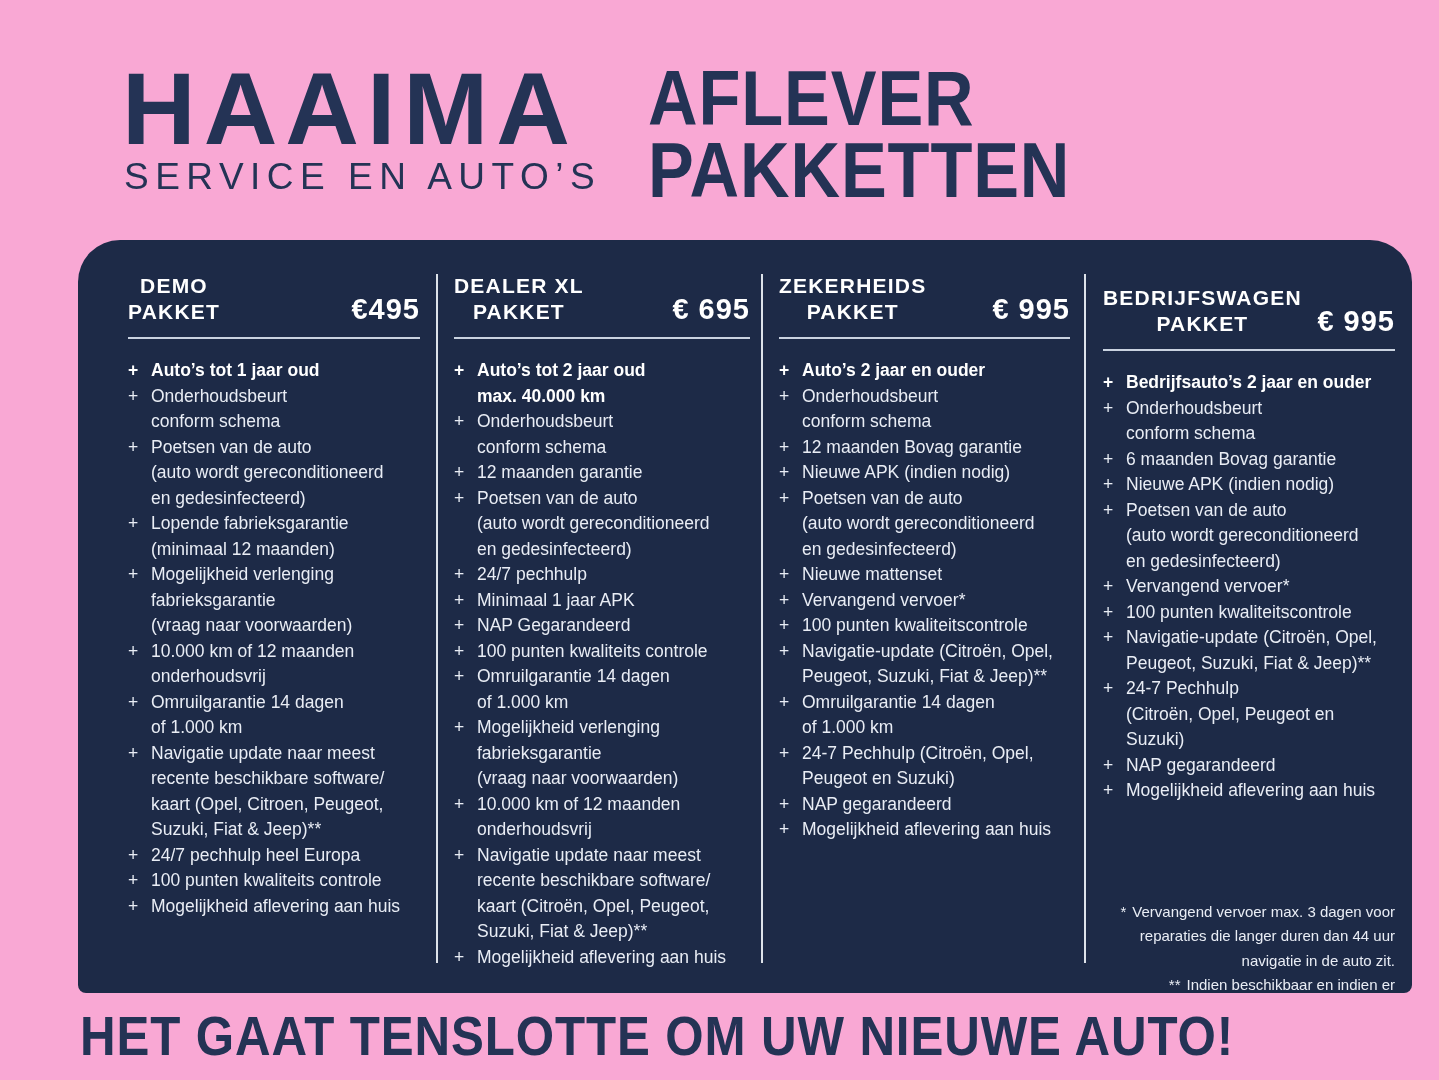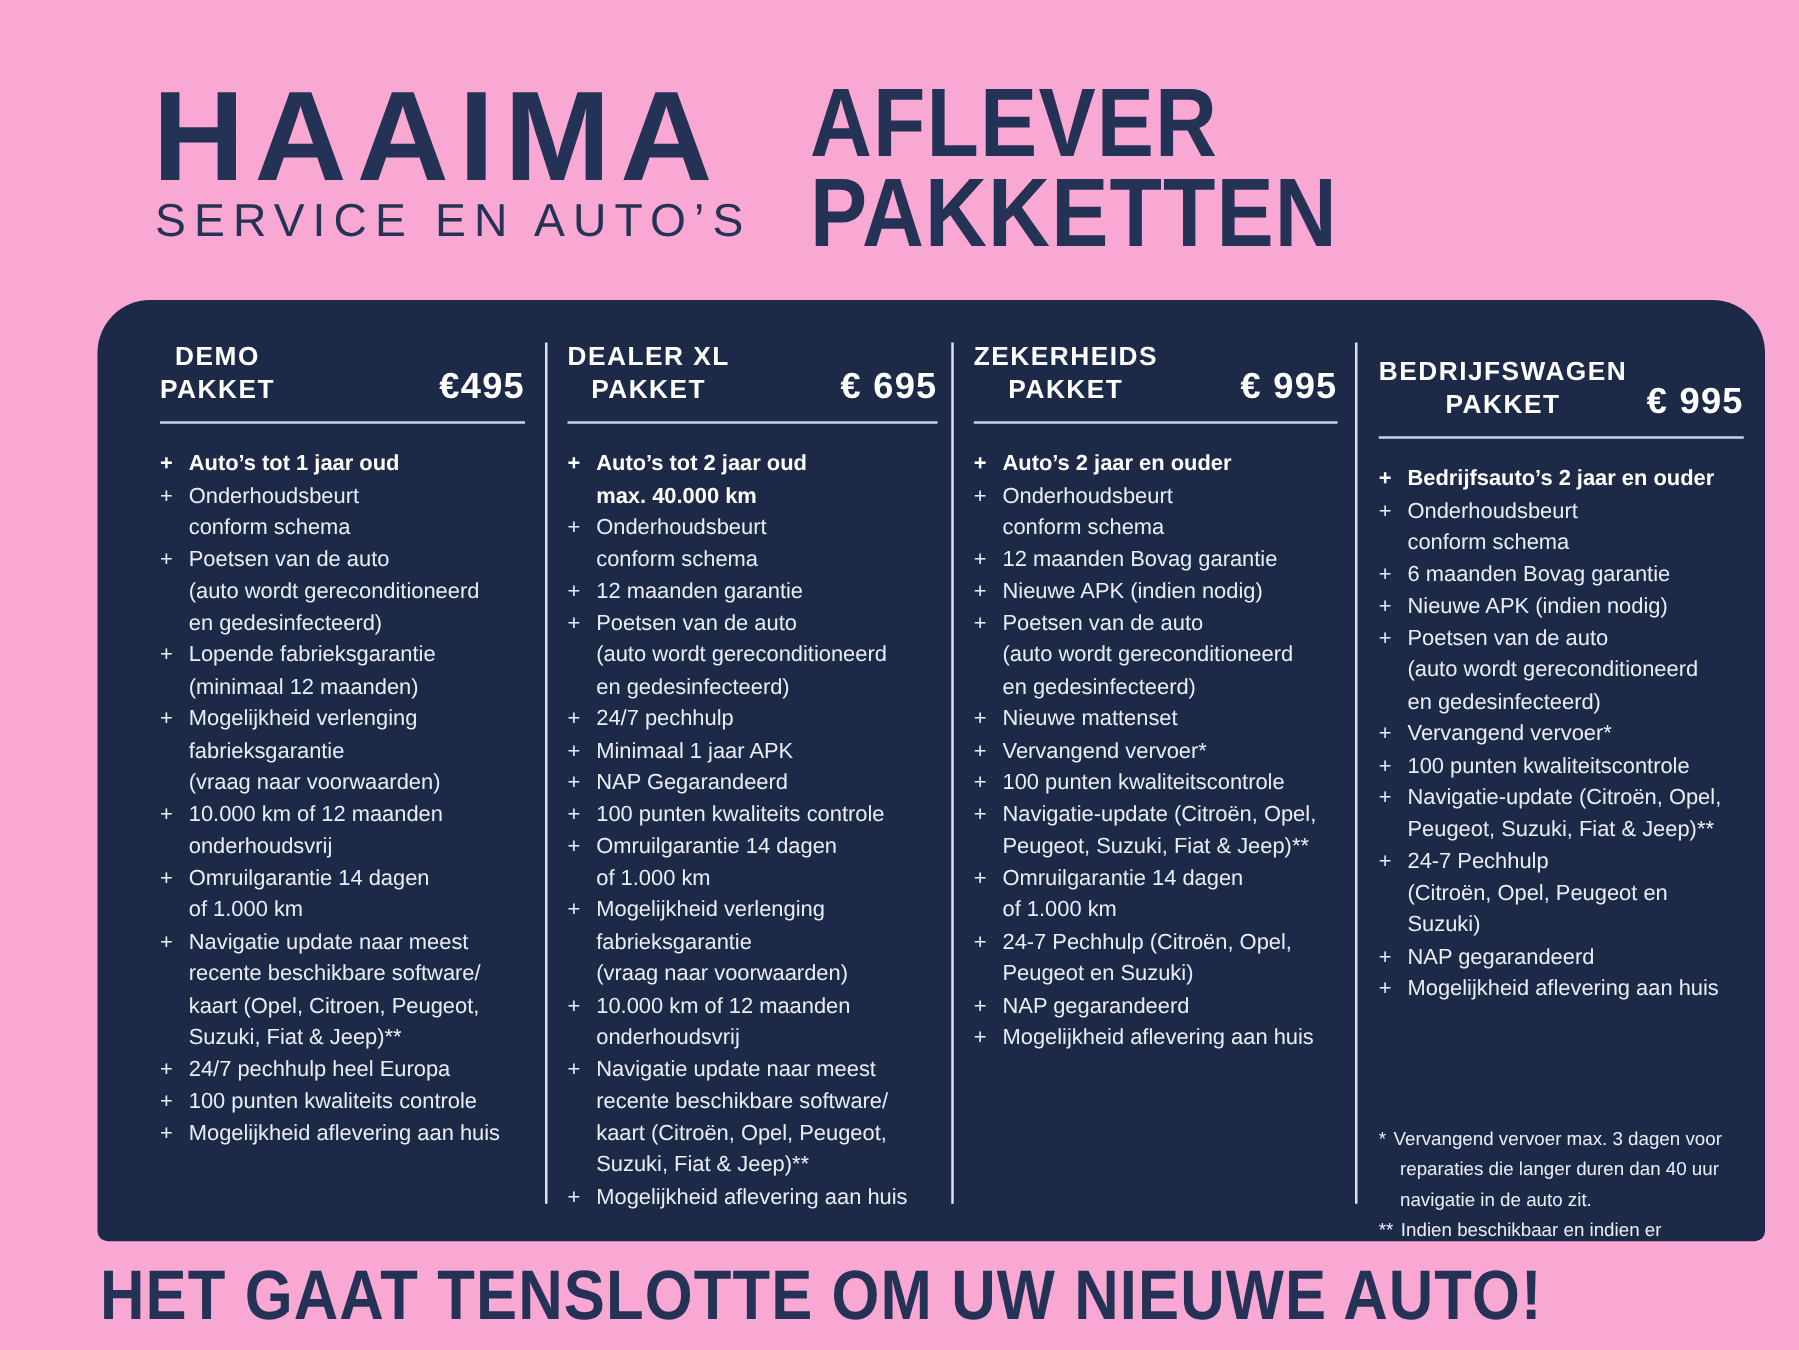--- a/index.html
+++ b/index.html
@@ -61,21 +61,21 @@
     color:#ffffff;white-space:nowrap;padding-bottom:1px;}
   .rule{height:2px;background:var(--rule);margin-top:12px;}
 
   .features{margin-top:19px;font-size:17.5px;line-height:25.5px;color:var(--light);}
   .feature{display:flex;}
   .feature .plus{flex:none;width:23px;}
   .feature .lines{flex:1;}
   .feature .line{display:block;}
   .feature.bold{font-weight:700;color:#ffffff;}
 
-  .footnotes{margin-top:96px;font-size:15px;line-height:24.5px;color:var(--light);}
+  .footnotes{margin-top:96px;font-size:15px;line-height:24.5px;color:var(--light);text-align:right;}
   .fn-line{display:block;}
   .fn-line.cont{padding-left:17px;}
   .fn-marker{margin-right:6px;}
 
   
   .tagline{
     position:absolute;left:80px;top:1008px;
     font-size:56px;font-weight:800;letter-spacing:1px;line-height:1;
     color:var(--navy-text);
     transform:scaleX(0.88);transform-origin:left top;
@@ -467,21 +467,21 @@
           <div class="feature">
             <span class="plus">+</span>
             <span class="lines">
               <span class="line">Mogelijkheid aflevering aan huis</span>
             </span>
           </div>
         </div>
       <div class="footnotes">
           <div class="footnote">
             <div class="fn-line first"><span class="fn-marker">*</span>Vervangend vervoer max. 3 dagen voor</div>
-            <div class="fn-line cont">reparaties die langer duren dan 40 uur</div>
+            <div class="fn-line cont">reparaties die langer duren dan 44 uur</div>
           </div>
           <div class="footnote">
             <div class="fn-line cont">navigatie in de auto zit.</div>
             <div class="fn-line first"><span class="fn-marker">**</span>Indien beschikbaar en indien er</div>
           </div>
         </div>
     </section>
   </div>
 
   <div class="tagline">HET GAAT TENSLOTTE OM UW NIEUWE AUTO!</div>

